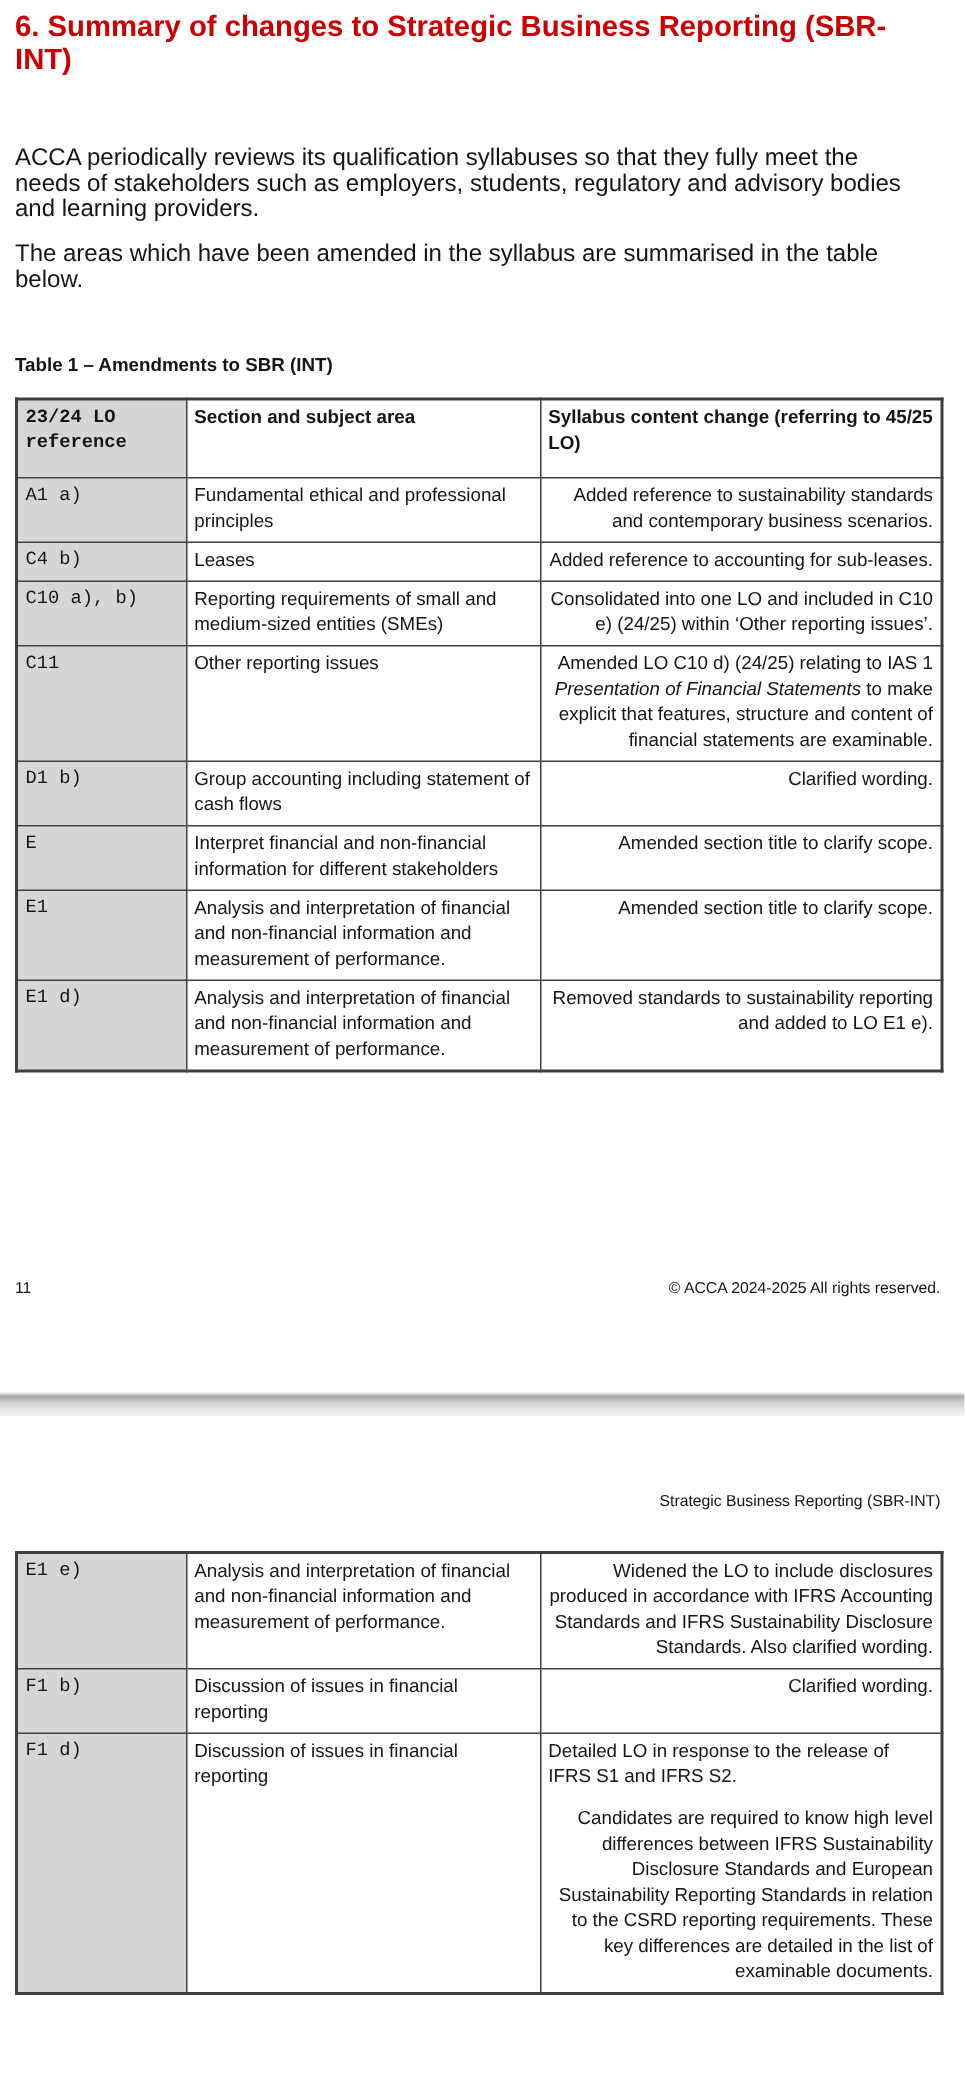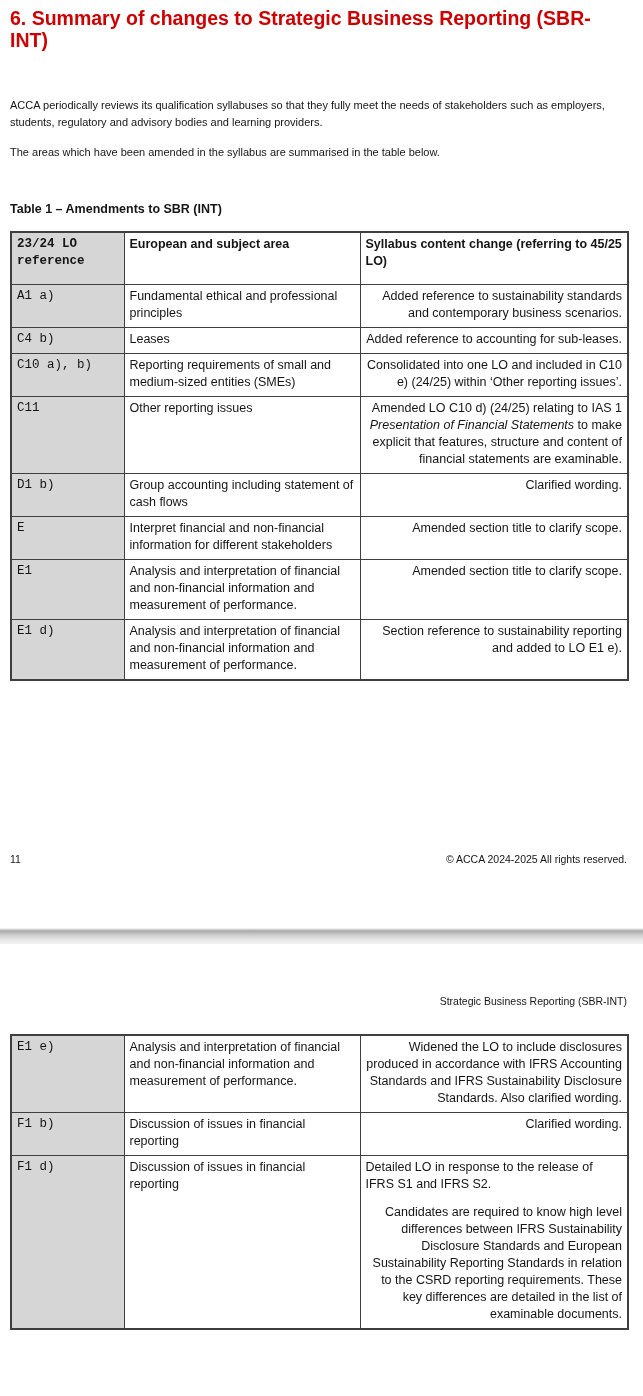--- a/index.html
+++ b/index.html
@@ -17,21 +17,21 @@
   .page2{height:564px;}
 
   .doc-title{
     color:var(--red);
     font-size:19.5px;
     font-weight:bold;
     line-height:22px;
     max-width:610px;
   }
   .para{
-    font-size:11px;
+    font-size:16px;
     line-height:17px;
     max-width:600px;
   }
   .para1{margin-top:46px;}
   .para2{margin-top:13px;}
   .caption{
     margin-top:41px;
     font-size:12.5px;
     font-weight:bold;
   }
@@ -103,21 +103,21 @@
 
   <table class="amend">
     <colgroup>
         <col style="width:113px">
         <col style="width:236px">
         <col style="width:268px">
       </colgroup>
     <thead>
       <tr>
         <th class="lo">23/24 LO reference</th>
-        <th>European and subject area</th>
+        <th>Section and subject area</th>
         <th>Syllabus content change (referring to 45/25 LO)</th>
       </tr>
     </thead>
     <tbody>
         <tr>
           <td class="lo">A1 a)</td>
           <td class="sec">Fundamental ethical and professional principles</td>
           <td class="chg">
             <p>Added reference to sustainability standards and contemporary business scenarios.</p>
           </td>
@@ -161,21 +161,21 @@
           <td class="lo">E1</td>
           <td class="sec">Analysis and interpretation of financial and non-financial information and measurement of performance.</td>
           <td class="chg">
             <p>Amended section title to clarify scope.</p>
           </td>
         </tr>
         <tr>
           <td class="lo">E1 d)</td>
           <td class="sec">Analysis and interpretation of financial and non-financial information and measurement of performance.</td>
           <td class="chg">
-            <p>Section reference to sustainability reporting and added to LO E1 e).</p>
+            <p>Removed standards to sustainability reporting and added to LO E1 e).</p>
           </td>
         </tr>
       </tbody>
   </table>
 
   <div class="footer">
     <span>11</span>
     <span class="copyright">© ACCA 2024-2025 All rights reserved.</span>
   </div>
 </div>

